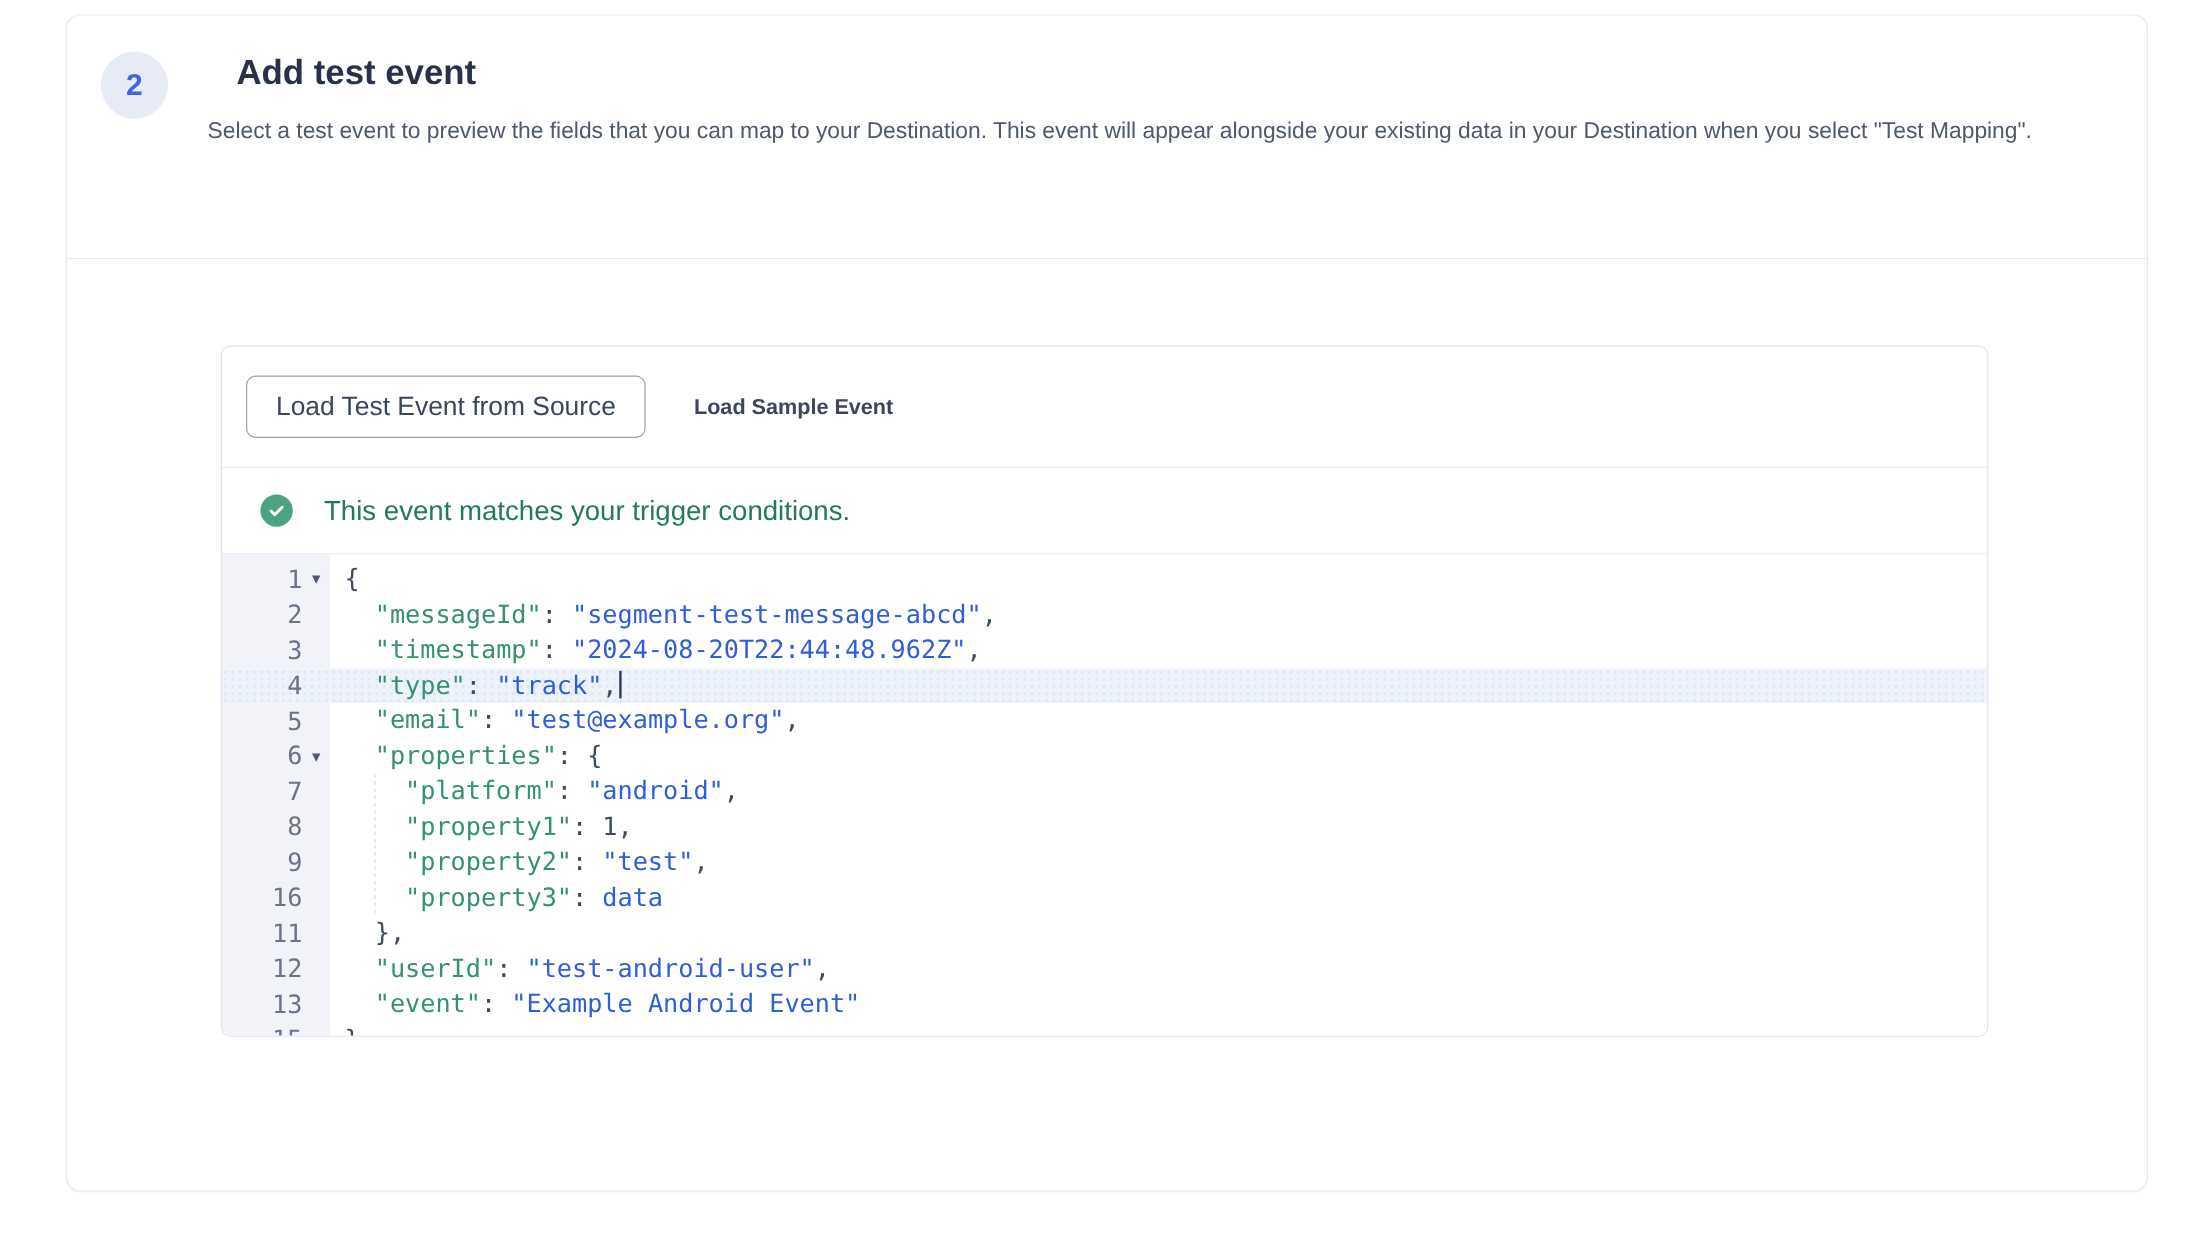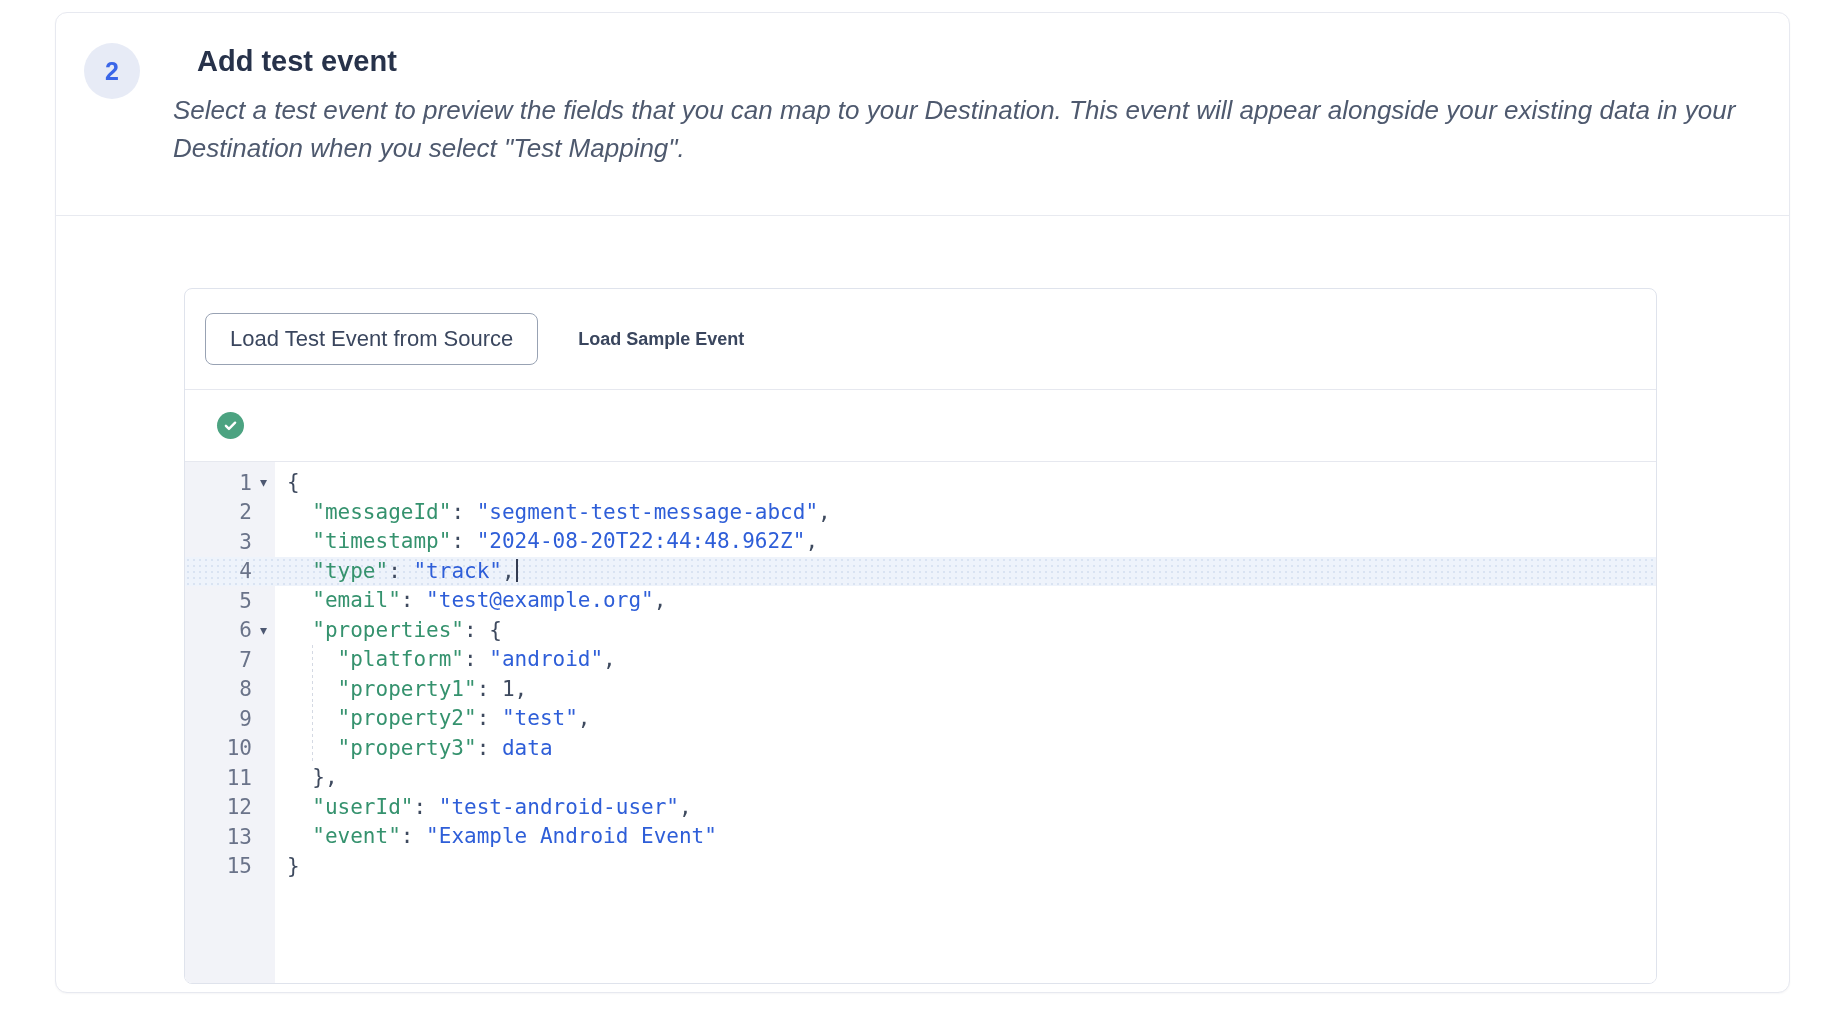--- a/index.html
+++ b/index.html
@@ -10,26 +10,26 @@
     background:#fff; border:1px solid #e7e9f0; border-radius:12px;
     box-shadow:0 1px 2px rgba(16,24,40,0.04); }
 
   
   .header { display:flex; gap:33px; padding:30px 40px 0 28px; height:203px;
     border-bottom:1px solid #e8eaf0; }
   .step-badge { width:56px; height:56px; border-radius:50%; background:#e7ebf6;
     color:#3b66e8; font-size:25px; font-weight:600; display:flex;
     align-items:center; justify-content:center; flex:0 0 auto; }
   .step-title { font-size:29px; font-weight:700; line-height:36px; color:#27324a;margin-left:24px; }
-  .step-desc { margin-top:12px; width:1595px; font-size:26px; line-height:38px;
-    color:#4e596e;font-style:italic; }
+  .step-desc { margin-top:12px; width:1595px; font-size:19px; line-height:38px;
+    color:#4e596e; }
 
   
   .body-section { padding:72px 0 0 128px; }
-  .inner-card { width:1473px; height:696px; border:1px solid #dfe3ec;
+  .inner-card { width:1473px; height:576px; border:1px solid #dfe3ec;
     border-radius:8px; overflow:hidden; display:flex; flex-direction:column; background:#fff; }
 
   .buttons-row { height:101px; flex:0 0 auto; display:flex; align-items:center;
     padding:0 20px; border-bottom:1px solid #e6e8ef; }
   .btn-outline { height:52px; padding:0 24px; background:#fff;
     border:1px solid #98a2b3; border-radius:8px; font-family:inherit;
     font-size:22px; font-weight:500; color:#3a465e; cursor:pointer;
     display:flex; align-items:center; }
   .btn-ghost { height:52px; padding:0 20px; margin-left:20px; background:transparent;
     border:none; font-family:inherit; font-size:18px; font-weight:700;
@@ -86,20 +86,21 @@
         <button class="btn-outline">Load Test Event from Source</button>
         <button class="btn-ghost">Load Sample Event</button>
       </div>
 
       <div class="status-row">
         <div class="check-circle">
           <svg viewBox="0 0 24 24" fill="none">
             <path d="M5.5 12.5l4.3 4.3L18.5 8" stroke="#ffffff" stroke-width="3.4" stroke-linecap="round" stroke-linejoin="round"></path>
           </svg>
         </div>
+        <div class="status-text">This event matches your trigger conditions.</div>
       </div>
 
       <div class="editor">
           <div class="ed-row spacer">
             <div class="gut"></div>
             <div class="code"></div>
           </div>
           <div class="ed-row">
             <div class="gut">
               <span class="num">1</span>
@@ -158,21 +159,21 @@
           </div>
           <div class="ed-row">
             <div class="gut">
               <span class="num">9</span>
               <span class="fold"></span>
             </div>
             <div class="code guide">    <span class="tok-key">"property2"</span><span class="tok-punct">: </span><span class="tok-str">"test"</span><span class="tok-punct">,</span></div>
           </div>
           <div class="ed-row">
             <div class="gut">
-              <span class="num">10</span>
+              <span class="num">16</span>
               <span class="fold"></span>
             </div>
             <div class="code guide">    <span class="tok-key">"property3"</span><span class="tok-punct">: </span><span class="tok-bool">data</span></div>
           </div>
           <div class="ed-row">
             <div class="gut">
               <span class="num">11</span>
               <span class="fold"></span>
             </div>
             <div class="code">  <span class="tok-punct">},</span></div>

